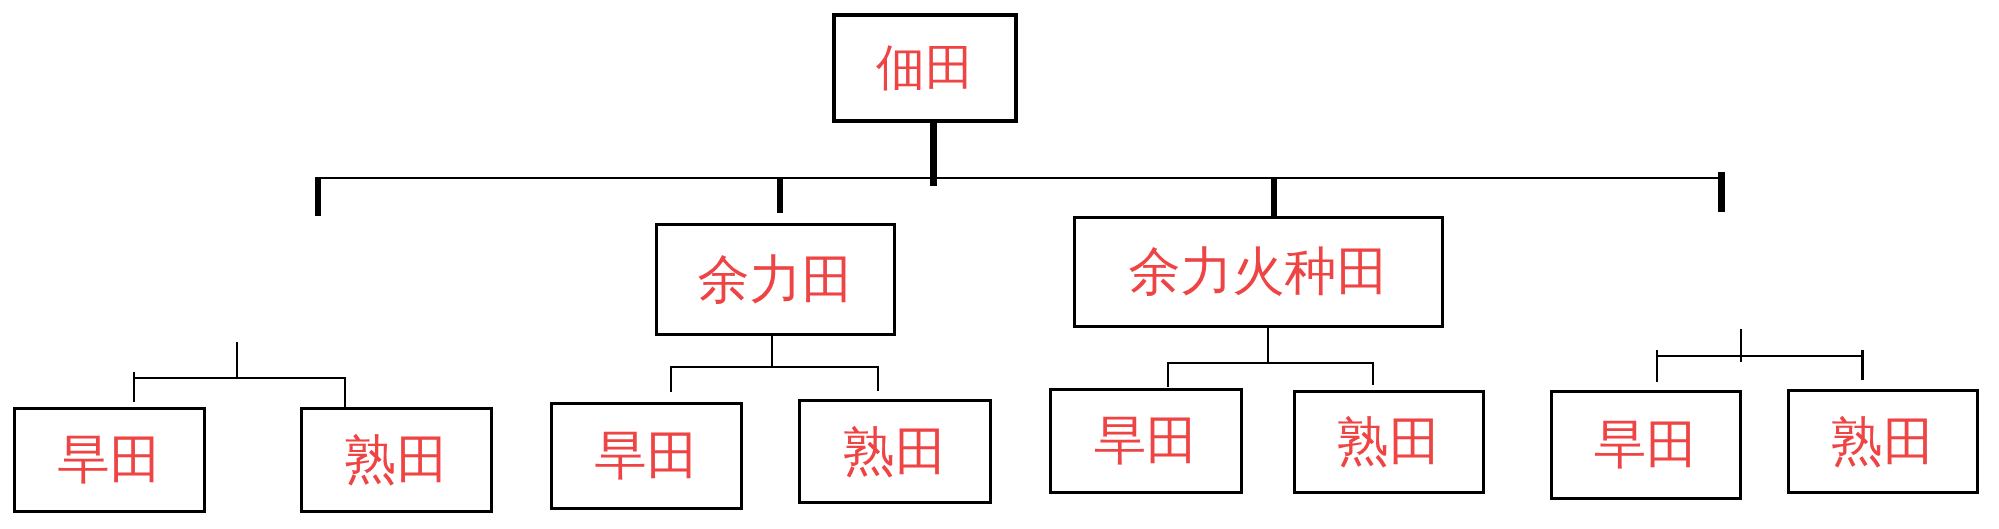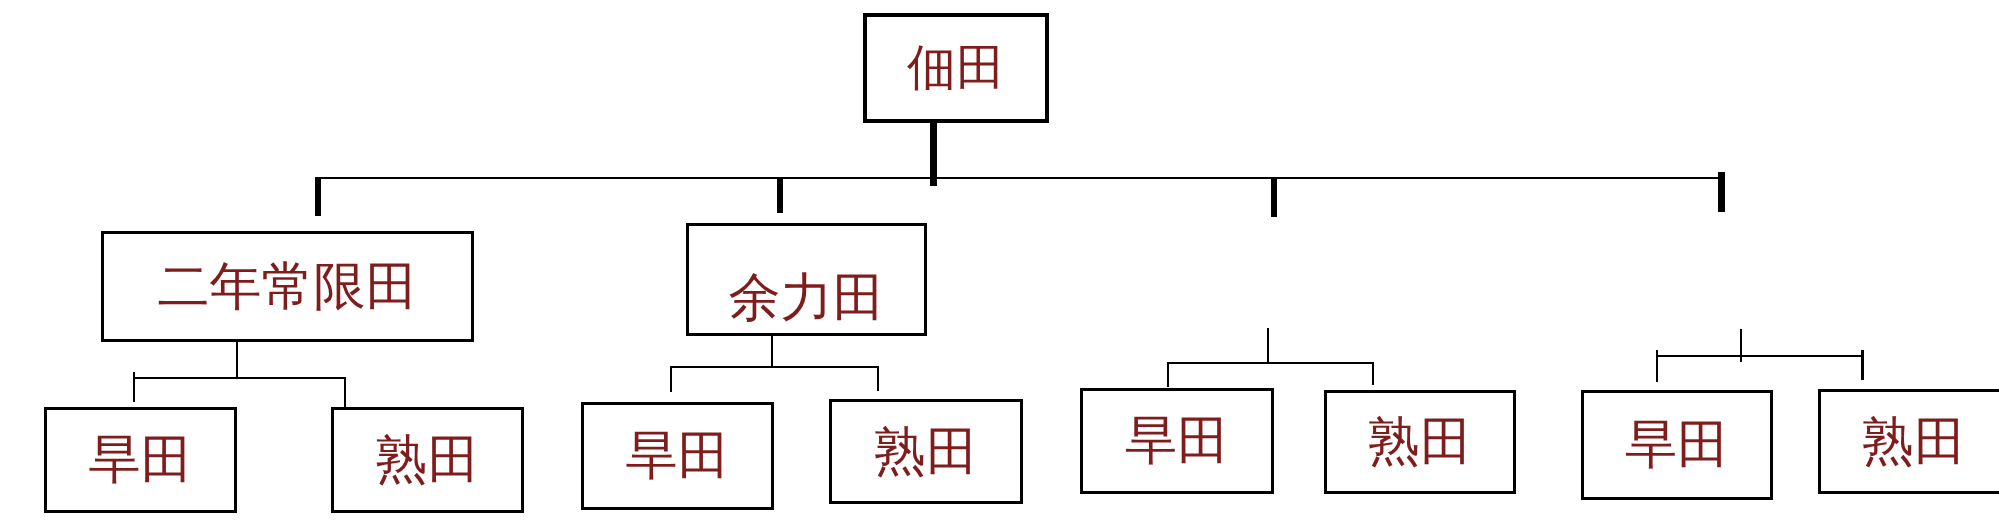--- a/index.html
+++ b/index.html
@@ -11,23 +11,22 @@
     overflow:hidden;
   }
   .node{
     position:absolute;
     box-sizing:border-box;
     border:3px solid #000;
     background:#fff;
     display:flex;
     align-items:center;
     justify-content:center;
-    color:#7f1d1d;
+    color:#ef4444;
     white-space:nowrap;
-    margin-left:31px;
   }
   .node.root{border-width:4px;font-size:49px;}
   .node.branch{font-size:52px;}
   .node.leaf{font-size:52px;}
   .line{position:absolute;background:#000;}
 </style>
 </head>
 <body>
 
 <div class="stage">
@@ -36,25 +35,25 @@
     <span>佃田</span>
   </div>
 
   <div class="line" style="left:930px;top:123px;width:7px;height:63px;"></div>
   <div class="line" style="left:316px;top:177px;width:1408px;height:2px;"></div>
   <div class="line" style="left:315px;top:177px;width:6px;height:39px;"></div>
   <div class="line" style="left:777px;top:177px;width:6px;height:36px;"></div>
   <div class="line" style="left:1271px;top:177px;width:6px;height:40px;"></div>
   <div class="line" style="left:1718px;top:172px;width:7px;height:40px;"></div>
 
-  <div class="node branch" style="left:70px;top:231px;width:373px;height:111px;">
-    <span>二年常限田</span>
+  <div class="node branch" style="left:655px;top:223px;width:241px;height:113px;">
+    <span>余力田</span>
   </div>
-  <div class="node branch" style="left:655px;top:223px;width:241px;height:113px;align-items:flex-end;">
-    <span>余力田</span>
+  <div class="node branch" style="left:1073px;top:216px;width:371px;height:112px;">
+    <span>余力火种田</span>
   </div>
 
   <div class="line" style="left:236px;top:342px;width:2px;height:36px;"></div>
   <div class="line" style="left:133px;top:377px;width:213px;height:2px;"></div>
   <div class="line" style="left:133px;top:372px;width:2px;height:30px;"></div>
   <div class="line" style="left:344px;top:377px;width:2px;height:31px;"></div>
 
   <div class="line" style="left:771px;top:336px;width:2px;height:31px;"></div>
   <div class="line" style="left:670px;top:366px;width:209px;height:2px;"></div>
   <div class="line" style="left:670px;top:366px;width:2px;height:26px;"></div>

